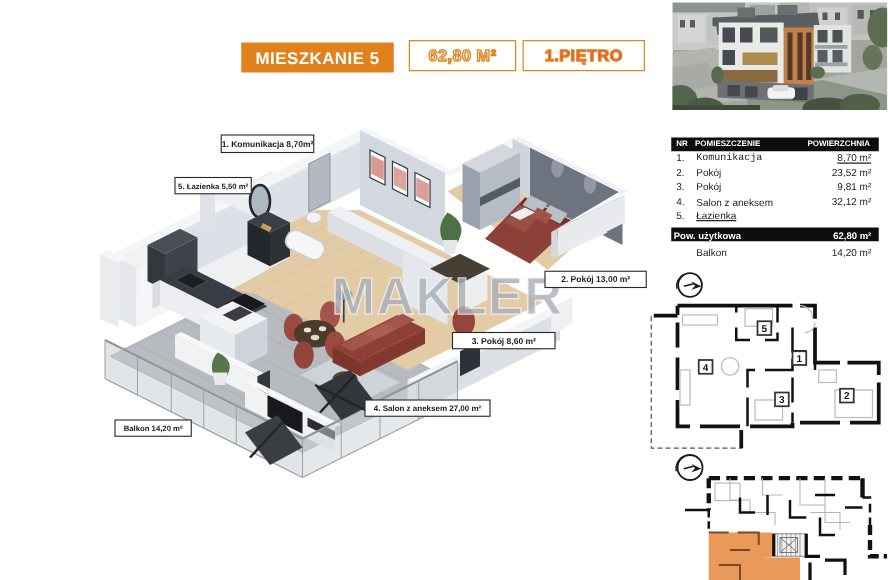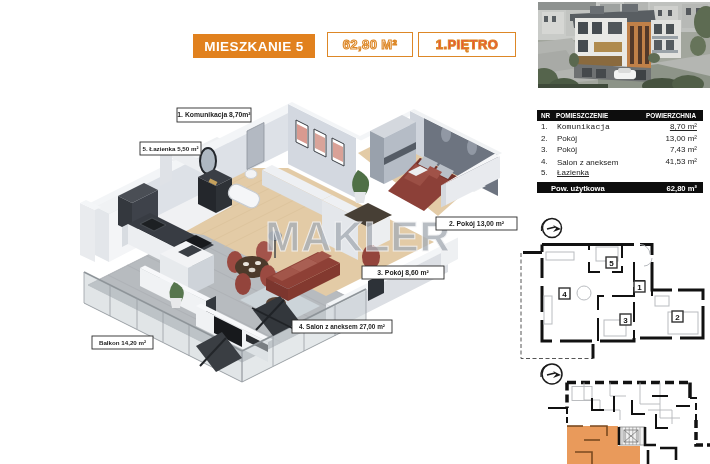--- a/index.html
+++ b/index.html
@@ -101,46 +101,50 @@
 
 <div style="position:relative;height:11.6px;font-size:8px;color:#222;">
         <span style="position:absolute;left:4px;top:1.5px;">1.</span>
         <span style="position:absolute;left:20px;top:1.5px;font-family:Liberation Mono, monospace;">Komunikacja</span>
         <span style="position:absolute;right:6px;top:1.5px;text-decoration:underline;">8,70 m²</span>
       </div>
 
 <div style="position:relative;height:11.6px;font-size:8px;color:#222;">
         <span style="position:absolute;left:4px;top:1.5px;">2.</span>
         <span style="position:absolute;left:20px;top:1.5px;">Pokój</span>
-        <span style="position:absolute;right:6px;top:1.5px;">13,00 m²</span>
+        <span style="position:absolute;right:6px;top:1.5px;">23,52 m²</span>
       </div>
 
 <div style="position:relative;height:11.6px;font-size:8px;color:#222;">
         <span style="position:absolute;left:4px;top:1.5px;">3.</span>
         <span style="position:absolute;left:20px;top:1.5px;">Pokój</span>
-        <span style="position:absolute;right:6px;top:1.5px;">7,43 m²</span>
+        <span style="position:absolute;right:6px;top:1.5px;">9,81 m²</span>
       </div>
 
 <div style="position:relative;height:11.6px;font-size:8px;color:#222;">
         <span style="position:absolute;left:4px;top:1.5px;">4.</span>
         <span style="position:absolute;left:20px;top:3px;">Salon z aneksem</span>
-        <span style="position:absolute;right:6px;top:1.5px;">41,53 m²</span>
+        <span style="position:absolute;right:6px;top:1.5px;">32,12 m²</span>
       </div>
 
 <div style="position:relative;height:11.6px;font-size:8px;color:#222;">
         <span style="position:absolute;left:4px;top:1.5px;">5.</span>
         <span style="position:absolute;left:20px;top:1.5px;text-decoration:underline;">Łazienka</span>
         <span style="position:absolute;right:6px;top:16px;">5,50 m²</span>
       </div>
 
 <div style="position:relative;height:11px;background:#0d0d0d;color:#fff;font-size:7.6px;font-weight:bold;margin-top:3.5px;">
-        <span style="position:absolute;left:14px;top:1.8px;">Pow. użytkowa</span>
+        <span style="position:absolute;left:2px;top:1.8px;">Pow. użytkowa</span>
         <span style="position:absolute;right:6px;top:1.8px;">62,80 m²</span>
       </div>
 
+<div style="position:relative;height:12px;font-size:8px;color:#222;margin-top:3px;">
+        <span style="position:absolute;left:20px;top:2px;">Balkon</span>
+        <span style="position:absolute;right:6px;top:2px;">14,20 m²</span>
+      </div>
 </div>
     <svg style="position:absolute;left:0;top:0;" width="710" height="464" viewBox="0 0 710 464">
 
 <polygon points="206,226 88,285 242,362 360,303" fill="#b7bbbf"></polygon>
 <polygon points="206,226 88,285 242,362 360,303" fill="none" stroke="#a6aaae" stroke-width="0.8"></polygon>
 <line x1="186" y1="236" x2="340" y2="313" stroke="#aaaeb2" stroke-width="0.7"></line>
 <line x1="167" y1="246" x2="321" y2="323" stroke="#aaaeb2" stroke-width="0.7"></line>
 <line x1="147" y1="256" x2="301" y2="332" stroke="#aaaeb2" stroke-width="0.7"></line>
 <line x1="127" y1="265" x2="281" y2="342" stroke="#aaaeb2" stroke-width="0.7"></line>
 <line x1="108" y1="275" x2="262" y2="352" stroke="#aaaeb2" stroke-width="0.7"></line>

